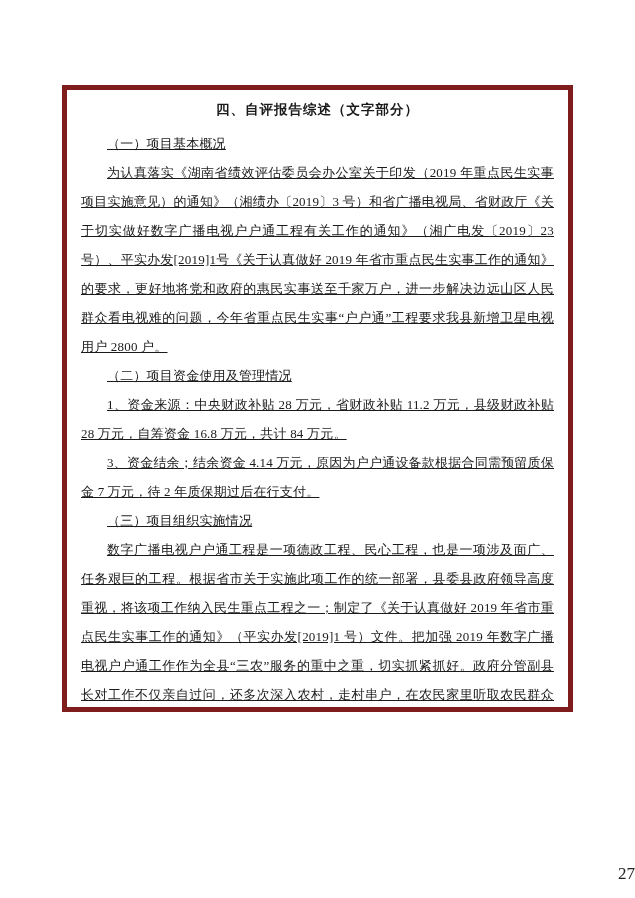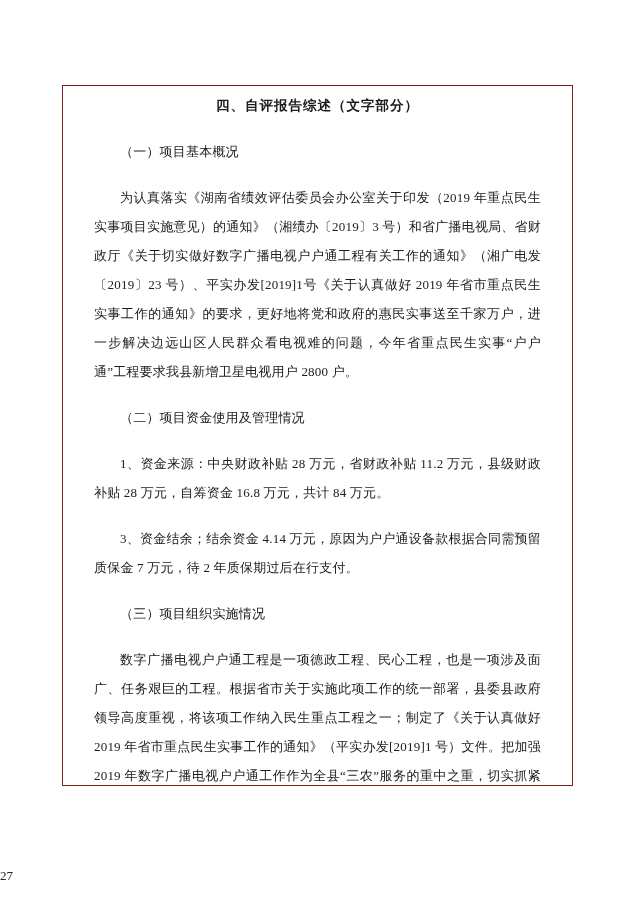--- a/index.html
+++ b/index.html
@@ -11,49 +11,50 @@
     position: relative;
     font-family: "Liberation Serif", "DejaVu Serif", serif;
     color: #1b1b1b;
     overflow: hidden;
   }
   .content-box {
     position: absolute;
     left: 62px;
     top: 85px;
     width: 511px;
-    height: 701px;
-    border: 1px solid #7f1d1d;
+    height: 627px;
+    border: 5px solid #7f1d1d;
     padding: 5px 14px 0 14px;
     overflow: hidden;
     background: #ffffff;
   }
   .doc-title {
     font-size: 13.5px;
     font-weight: bold;
     text-align: center;
     line-height: 29px;
     margin: 0 0 5px 0;
     letter-spacing: 1px;
   }
   .para {
     font-size: 13px;
     line-height: 29px;
-    margin: 17px;
+    margin: 0;
     text-indent: 2em;
     text-align: justify;
     letter-spacing: 0.2px;
+    text-decoration: underline;
   }
   .page-footer {
     position: absolute;
     left: 0;
     right: 0;
     bottom: 14px;
-    text-align: left;
-    font-size: 13px;
+    text-align: right;
+    font-size: 17px;
     color: #222222;
   }
 </style>
 </head>
 <body>
 
 <div class="page">
   <div class="content-box">
     <h1 class="doc-title">四、自评报告综述（文字部分）</h1>
     <p class="para">（一）项目基本概况</p>

